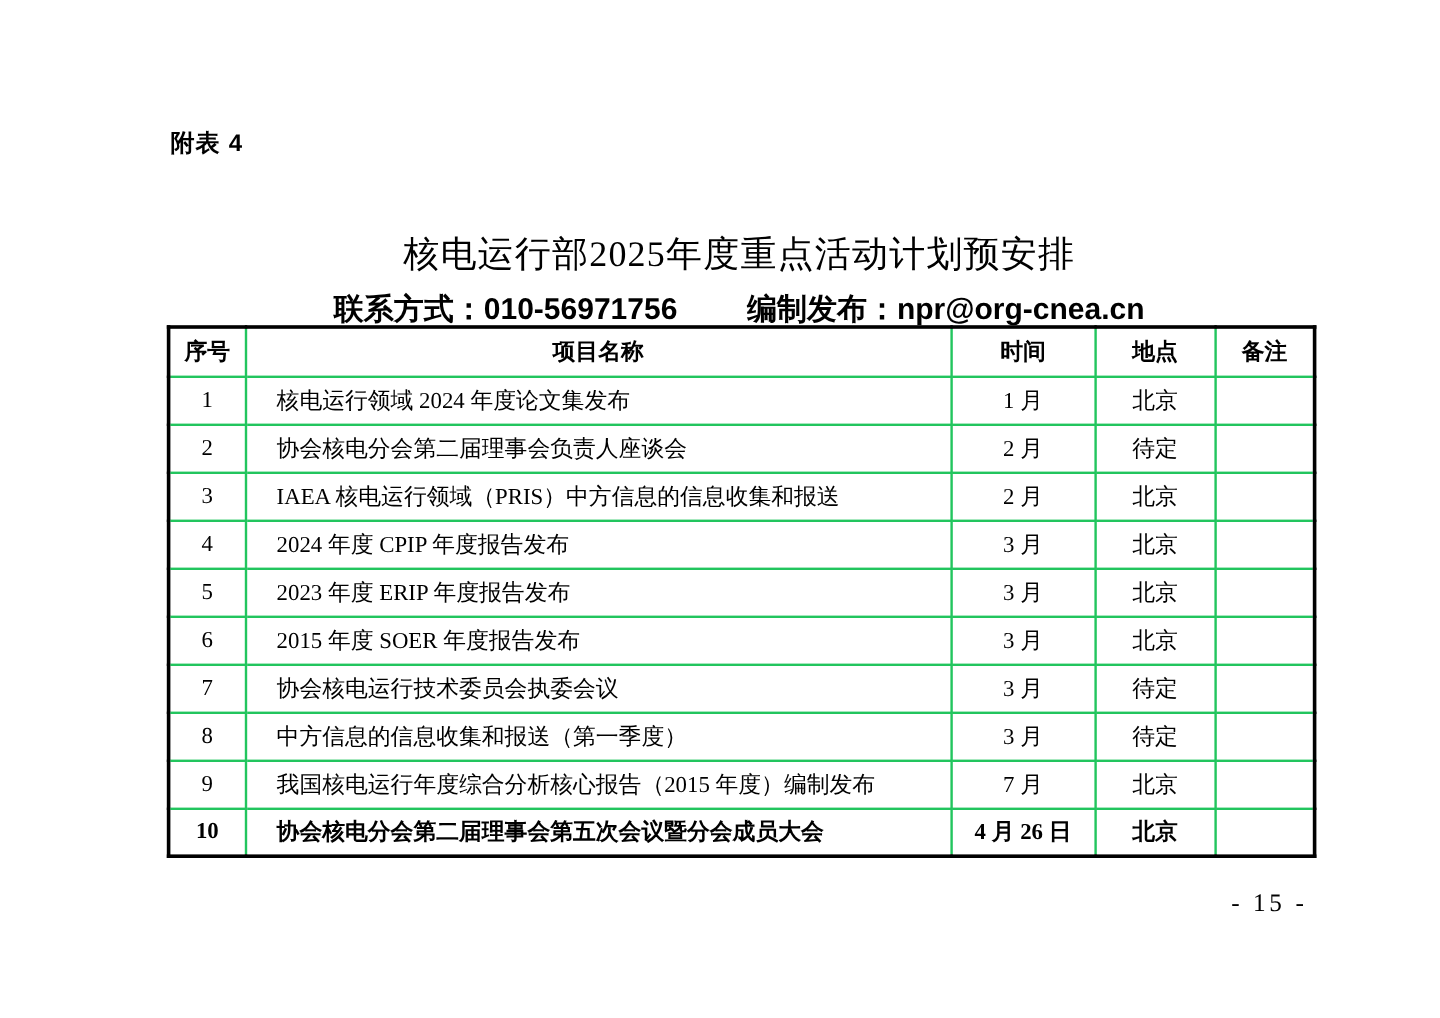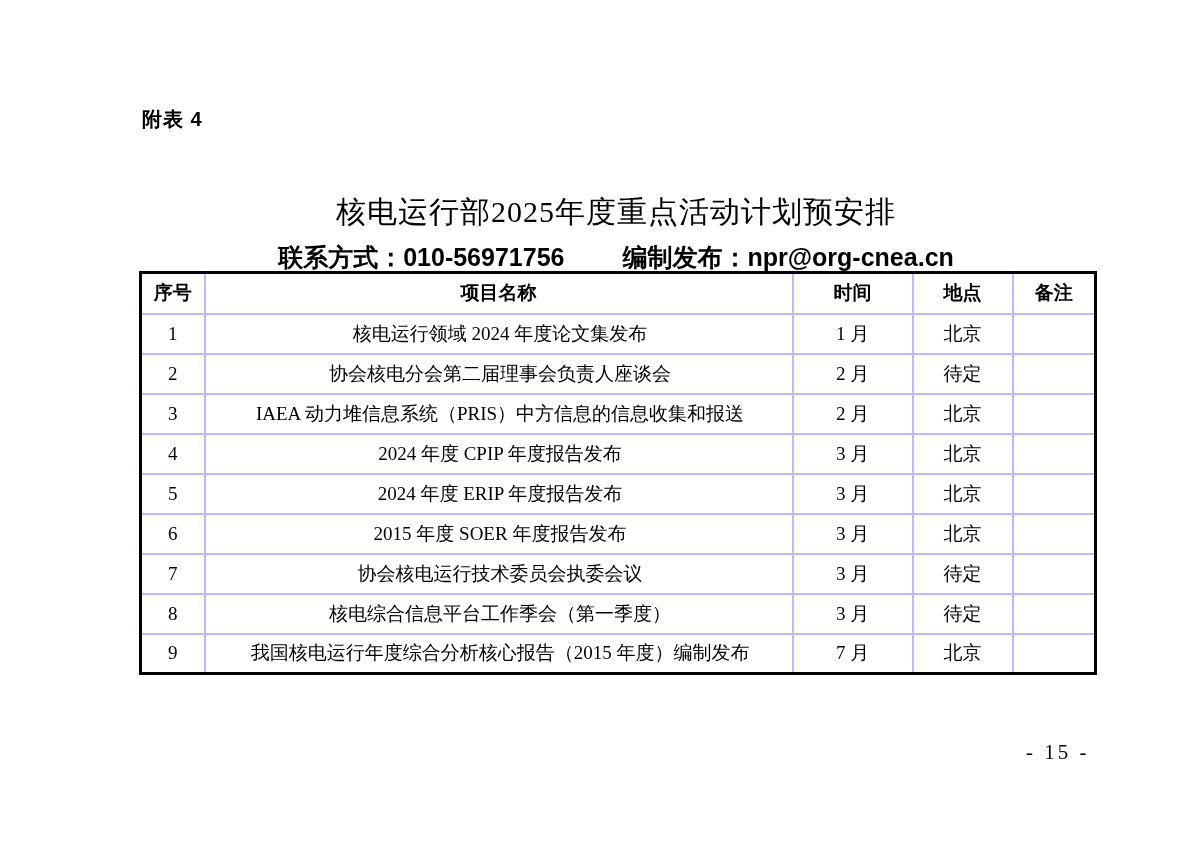--- a/index.html
+++ b/index.html
@@ -47,35 +47,35 @@
   }
   table.activities {
     position: absolute;
     left: 123px; top: 271px;
     width: 955px;
     border-collapse: collapse;
     table-layout: fixed;
     border: 3px solid #000000;
   }
   table.activities th, table.activities td {
-    border: 2px solid #c4b5fd;
+    border: 2px solid #22c55e;
     font-size: 19px;
     text-align: center;
     vertical-align: middle;
     overflow: hidden;
     white-space: nowrap;
   }
   table.activities th {
     height: 41px;
     font-weight: bold;
   }
   table.activities td { height: 40px; font-weight: normal; }
   table.activities td.cell-name {
-    text-align: center;
-    padding-left: 3px;
+    text-align: left;
+    padding-left: 25px;
   }
   table.activities tr.bold-row td { font-weight: bold; }
   .page-number {
     position: absolute;
     left: 1010px; top: 740px;
     font-size: 21px;
     letter-spacing: 3px;
   }
 </style>
 </head>
@@ -119,65 +119,72 @@
         </tr>
         <tr>
           <td class="cell-no">2</td>
           <td class="cell-name">协会核电分会第二届理事会负责人座谈会</td>
           <td class="cell-time">2 月</td>
           <td class="cell-location">待定</td>
           <td class="cell-remark"></td>
         </tr>
         <tr>
           <td class="cell-no">3</td>
-          <td class="cell-name">IAEA 动力堆信息系统（PRIS）中方信息的信息收集和报送</td>
+          <td class="cell-name">IAEA 核电运行领域（PRIS）中方信息的信息收集和报送</td>
           <td class="cell-time">2 月</td>
           <td class="cell-location">北京</td>
           <td class="cell-remark"></td>
         </tr>
         <tr>
           <td class="cell-no">4</td>
           <td class="cell-name">2024 年度 CPIP 年度报告发布</td>
           <td class="cell-time">3 月</td>
           <td class="cell-location">北京</td>
           <td class="cell-remark"></td>
         </tr>
         <tr>
           <td class="cell-no">5</td>
-          <td class="cell-name">2024 年度 ERIP 年度报告发布</td>
+          <td class="cell-name">2023 年度 ERIP 年度报告发布</td>
           <td class="cell-time">3 月</td>
           <td class="cell-location">北京</td>
           <td class="cell-remark"></td>
         </tr>
         <tr>
           <td class="cell-no">6</td>
           <td class="cell-name">2015 年度 SOER 年度报告发布</td>
           <td class="cell-time">3 月</td>
           <td class="cell-location">北京</td>
           <td class="cell-remark"></td>
         </tr>
         <tr>
           <td class="cell-no">7</td>
           <td class="cell-name">协会核电运行技术委员会执委会议</td>
           <td class="cell-time">3 月</td>
           <td class="cell-location">待定</td>
           <td class="cell-remark"></td>
         </tr>
         <tr>
           <td class="cell-no">8</td>
-          <td class="cell-name">核电综合信息平台工作季会（第一季度）</td>
+          <td class="cell-name">中方信息的信息收集和报送（第一季度）</td>
           <td class="cell-time">3 月</td>
           <td class="cell-location">待定</td>
           <td class="cell-remark"></td>
         </tr>
         <tr>
           <td class="cell-no">9</td>
           <td class="cell-name">我国核电运行年度综合分析核心报告（2015 年度）编制发布</td>
           <td class="cell-time">7 月</td>
           <td class="cell-location">北京</td>
           <td class="cell-remark"></td>
         </tr>
+        <tr class="bold-row">
+          <td class="cell-no">10</td>
+          <td class="cell-name">协会核电分会第二届理事会第五次会议暨分会成员大会</td>
+          <td class="cell-time">4 月 26 日</td>
+          <td class="cell-location">北京</td>
+          <td class="cell-remark"></td>
+        </tr>
       </tbody>
   </table>
 
   <div class="page-number">- 15 -</div>
 
 </div>
 
 </body></html>

